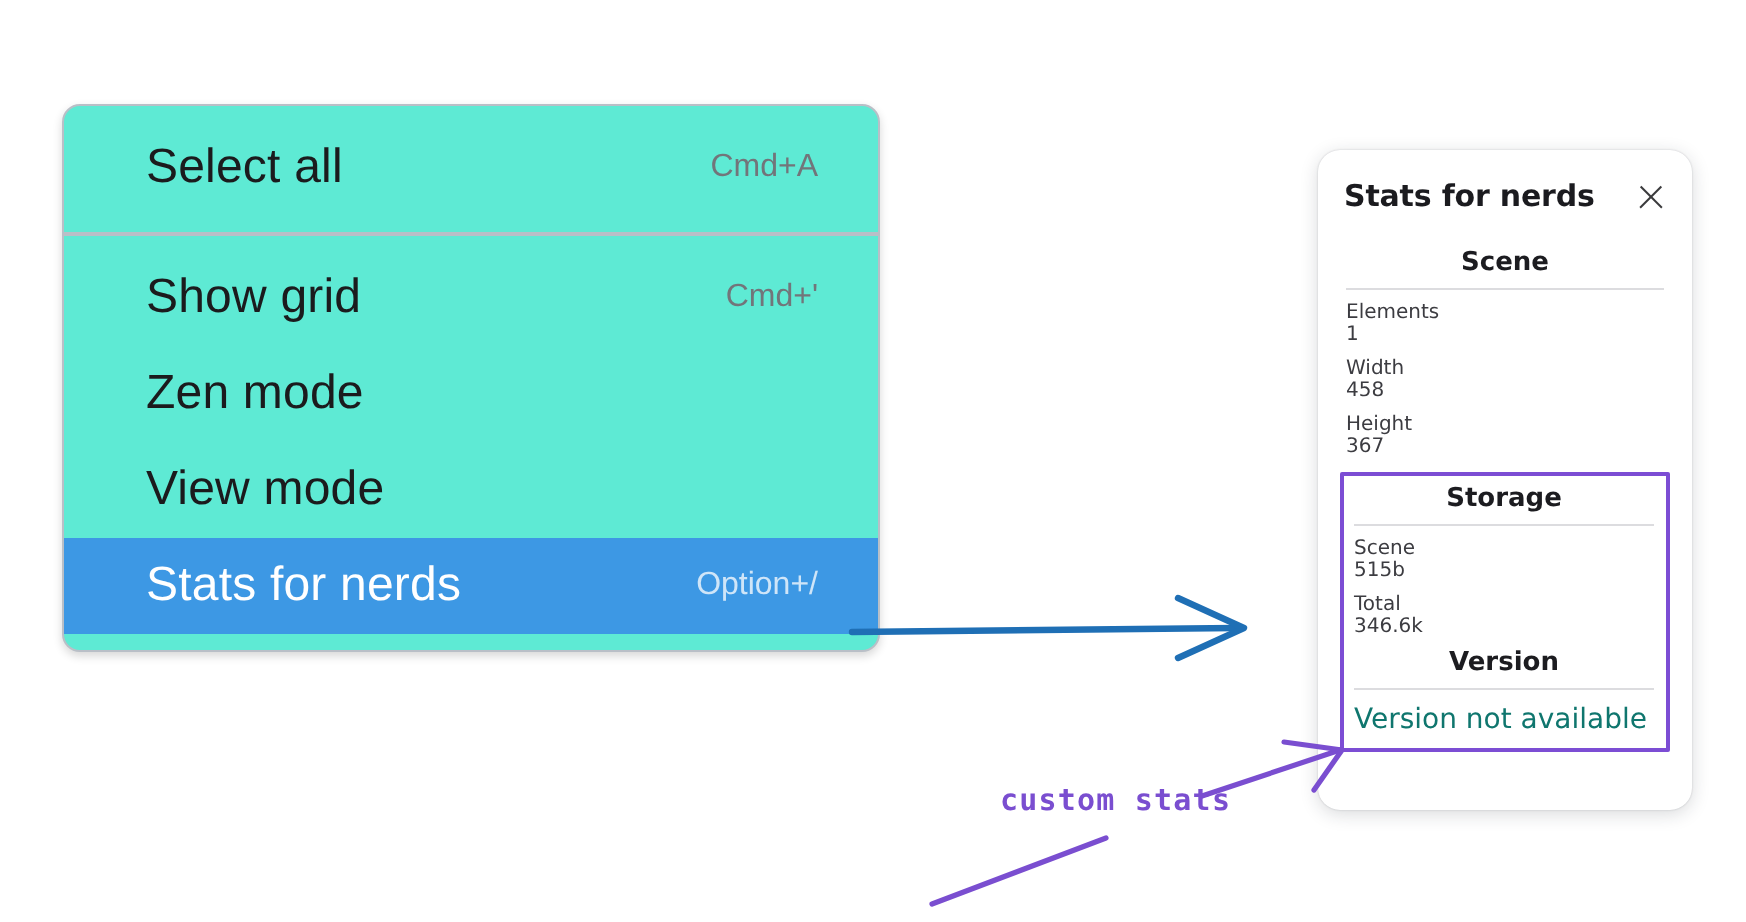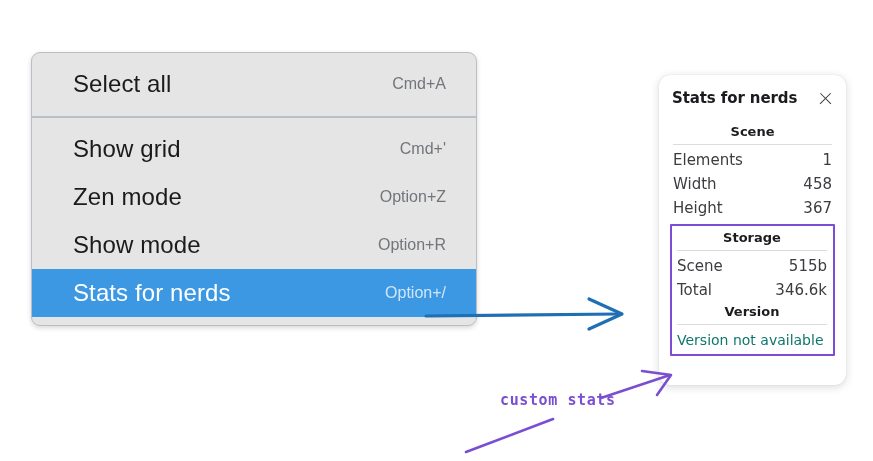--- a/index.html
+++ b/index.html
@@ -14,22 +14,22 @@
     overflow: hidden;
     font-family: "Liberation Sans", sans-serif;
     -webkit-font-smoothing: antialiased;
   }
 
   
   #context-menu {
     position: absolute;
     left: 31px;
     top: 52px;
-    width: 446px;
-    background: #e5e5e5;
+    width: 409px;
+    background: #5eead4;
     border: 1px solid #b9bfc7;
     border-radius: 9px;
     box-shadow: 0 2px 5px rgba(0,0,0,0.16);
     overflow: hidden;
     box-sizing: border-box;
   }
   .menu-section {
     padding: 7px 0 8px 0;
   }
   .menu-divider {
@@ -118,23 +118,24 @@
   }
   .sect-rule {
     height: 1px;
     background: #dcdcdf;
     margin: 0 2px 3px 2px;
   }
   .stat-row {
     display: flex;
     justify-content: space-between;
     align-items: baseline;
-    font-size: 15px;
+    font-size: 10px;
     color: #3c3c41;
     padding: 3px 2px 3px 2px;
+    flex-direction: column;
   }
   .stat-row .v { color: #3c3c41; }
   .single-row {
     font-size: 14px;
     color: #0f766e;
     padding: 4px 2px 1px 2px;
   }
 
   #highlight-box {
     border: 2px solid #7c4dd4;
@@ -177,25 +178,23 @@
 
   <div class="menu-divider"></div>
 
   <div class="menu-section">
     <div class="menu-item">
       <span class="label">Show grid</span>
       <span class="shortcut">Cmd+'</span>
     </div>
     <div class="menu-item">
       <span class="label">Zen mode</span>
-      <span class="shortcut">Option+Z</span>
-    </div>
-    <div class="menu-item">
-      <span class="label">Show mode</span>
-      <span class="shortcut">Option+R</span>
+    </div>
+    <div class="menu-item">
+      <span class="label">View mode</span>
     </div>
     <div class="menu-item selected">
       <span class="label">Stats for nerds</span>
       <span class="shortcut">Option+/</span>
     </div>
   </div>
 
 </div>
 
 <div id="stats-card">

